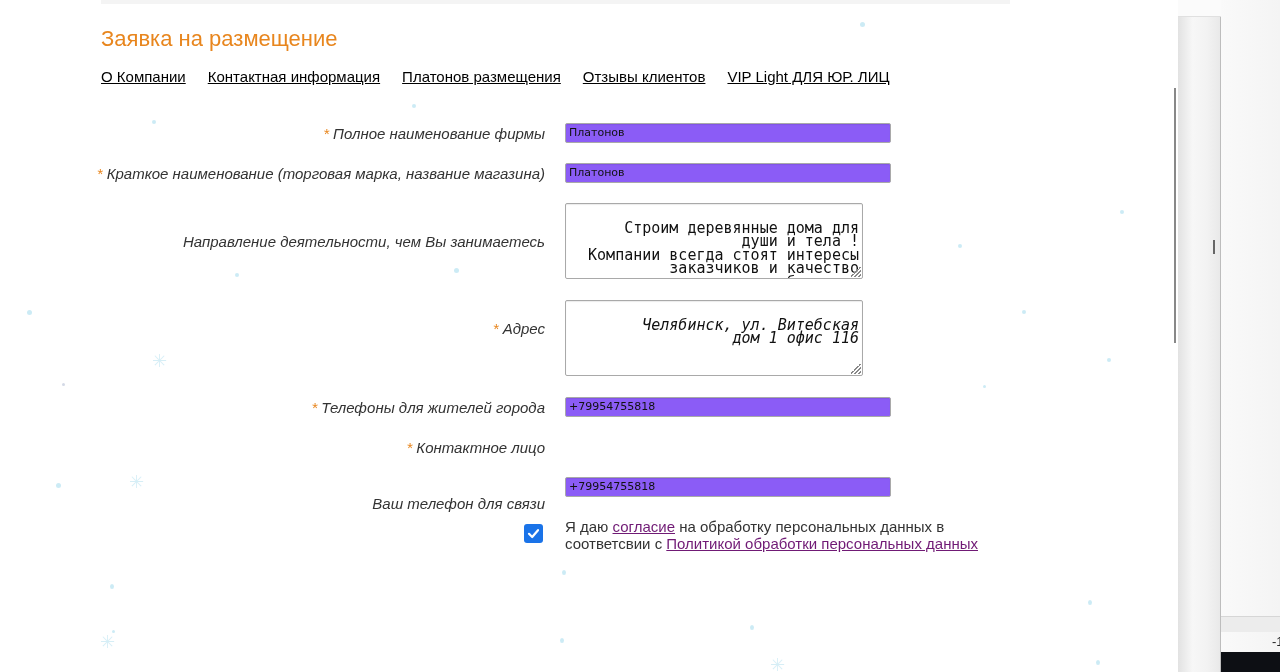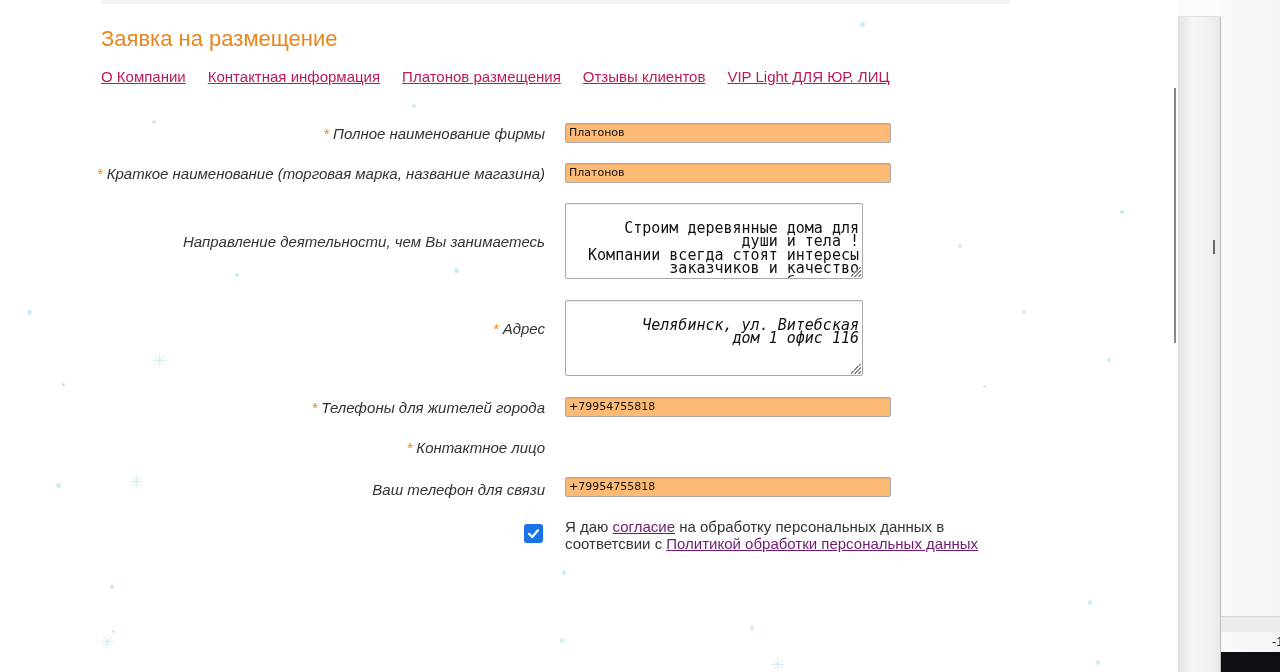--- a/index.html
+++ b/index.html
@@ -16,32 +16,32 @@
     }
     .snow { position: absolute; border-radius: 50%; background: #bfe6f2; opacity: 0.8; }
     .snow.star { background: none; color: #cdebf5; font-size: 18px; line-height: 1; border-radius: 0; }
 
     .title {
       position: absolute; left: 101px; top: 26px;
       font-size: 22px; color: #e8861e; font-weight: normal;
     }
     .tabs { position: absolute; left: 101px; top: 68px; display: flex; gap: 22px; }
     .tab {
-      font-size: 15px; color: #be185d; text-decoration: underline; cursor: pointer;
+      font-size: 15px; color: #000000; text-decoration: underline; cursor: pointer;
       white-space: nowrap;
     }
 
     .row { position: absolute; left: 0; width: 1000px; }
     .label {
       position: absolute; right: 455px; font-size: 15px; color: #333; white-space: nowrap; text-align: right; font-style: italic;
     }
     .req { color: #e8861e; margin-right: 4px; }
     .input {
       position: absolute; left: 565px; width: 326px; height: 20px;
-      border: 1px solid #a9a9a9; border-radius: 2px; background: #fdba74;
+      border: 1px solid #a9a9a9; border-radius: 2px; background: #8b5cf6;
       font-family: "DejaVu Sans", sans-serif; font-size: 11px; color: #111;
       padding: 2px 3px; line-height: 14px; box-shadow: inset 0 1px 1px rgba(0,0,0,0.08);
     }
     .textarea {
       position: absolute; left: 565px; width: 298px;
       border: 1px solid #a9a9a9; border-radius: 2px; background: #fff;
       font-family: "DejaVu Sans Mono", monospace; font-size: 15px; color: #111;
       padding: 4px 3px; line-height: 13.5px; white-space: pre-wrap; overflow: hidden;
       box-shadow: inset 0 1px 1px rgba(0,0,0,0.08);
       text-align: right;
@@ -175,21 +175,21 @@
     <div class="input" style="top:0;">+79954755818</div>
   </div>
 
   <div class="row" style="top:437px;height:22px;">
     <label class="label" style="top:2px;">
       <span class="req">*</span><span>Контактное лицо</span>
     </label>
   </div>
 
   <div class="row" style="top:477px;height:22px;">
-    <label class="label" style="top:4px;">Ваш телефон для связи</label>
+    <label class="label" style="top:18px;">Ваш телефон для связи</label>
     <div class="input" style="top:0;">+79954755818</div>
   </div>
 
   <div class="consent">
     <div class="checkbox">
       <svg width="13" height="13" viewBox="0 0 13 13">
         <path d="M2 6.8 L5.2 10 L11 3.2" stroke="#ffffff" stroke-width="2.2" fill="none" stroke-linecap="round" stroke-linejoin="round"></path>
       </svg>
     </div>
     <div class="consent-text">

